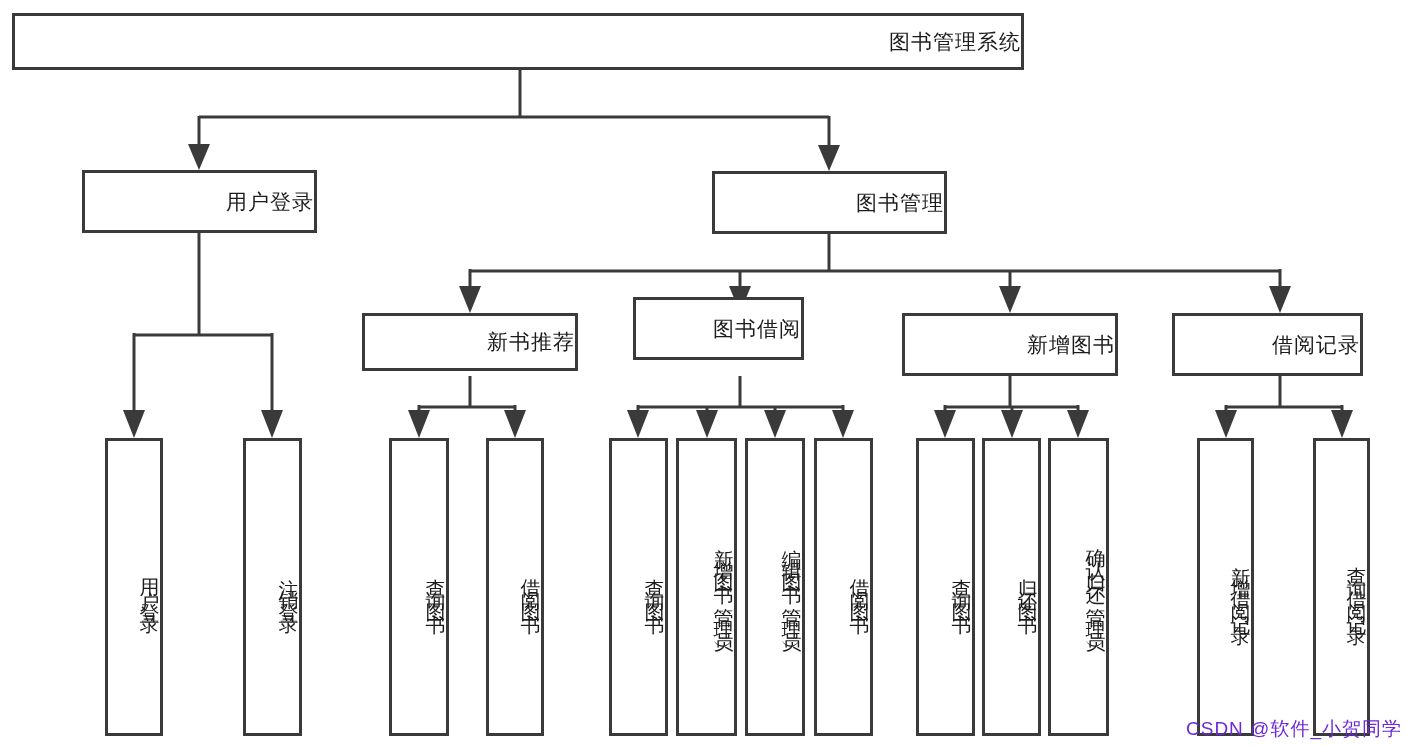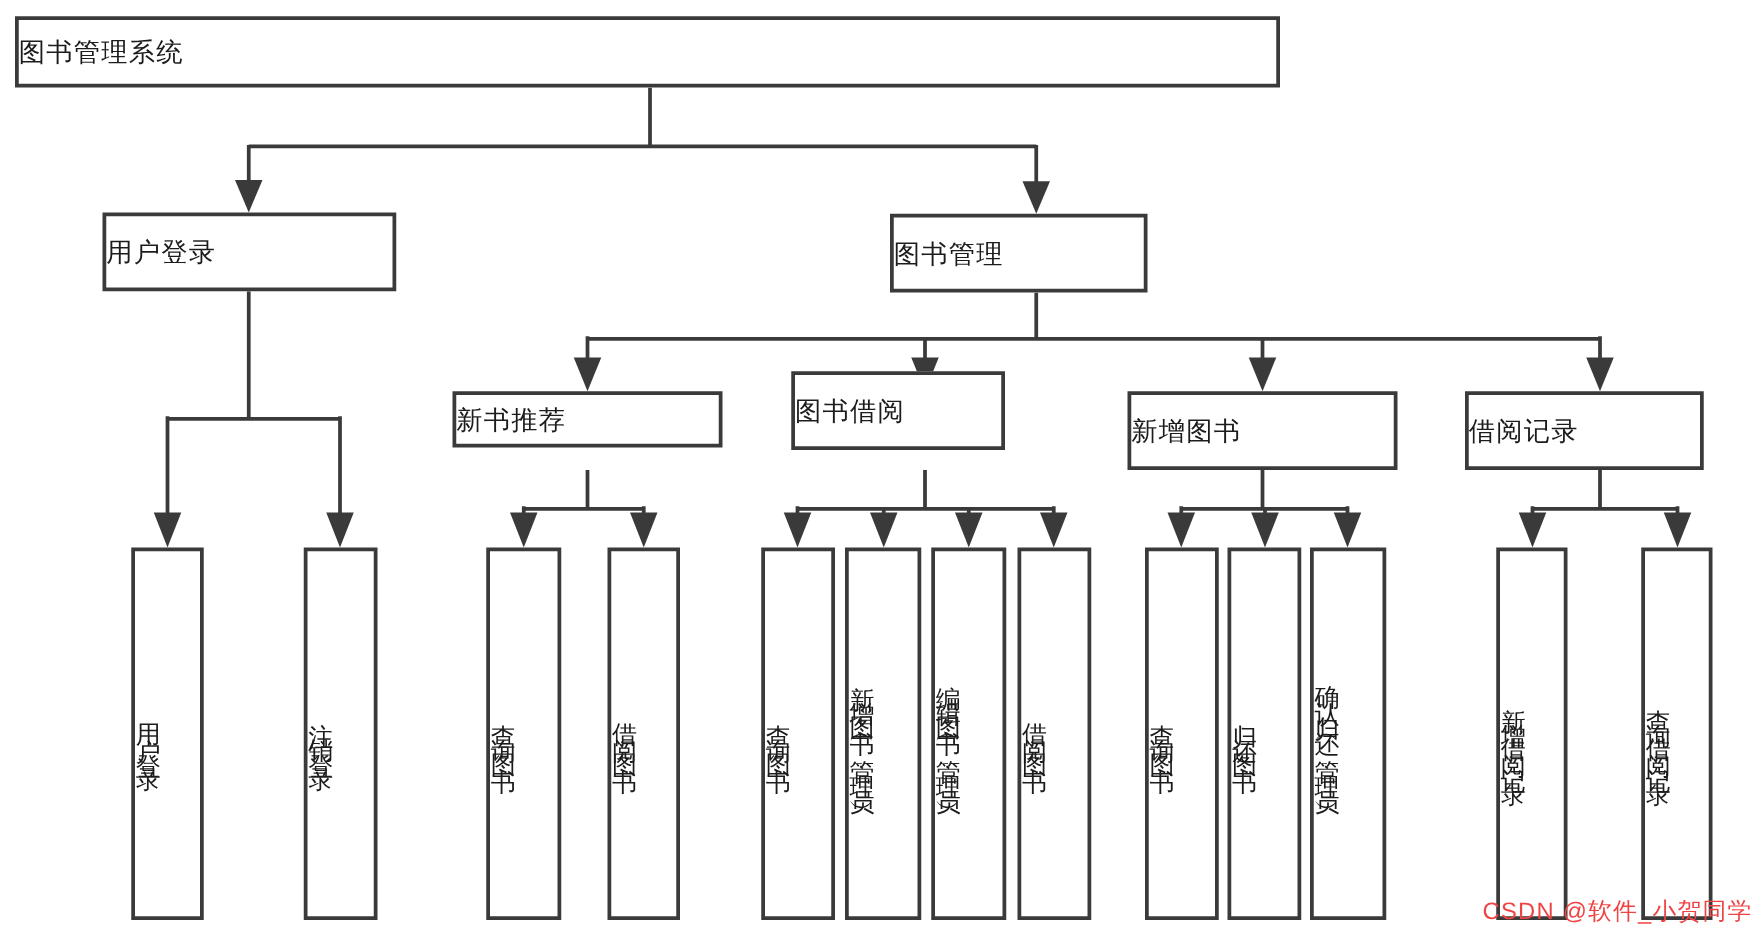--- a/index.html
+++ b/index.html
@@ -11,41 +11,41 @@
     font-family:"Liberation Sans","DejaVu Sans",sans-serif;
   }
   #wires{position:absolute;left:0;top:0;width:1405px;height:747px;pointer-events:none;}
   .box{
     position:absolute;
     box-sizing:border-box;
     border:3px solid #3a3a3a;
     background:#ffffff;
     display:flex;
     align-items:center;
-    justify-content:flex-start;
+    justify-content:flex-end;
     color:#1c1c1c;
   }
   .h span{
     font-size:21px;
     letter-spacing:1px;
     white-space:nowrap;
   }
   .v span{
     writing-mode:vertical-rl;
     text-orientation:mixed;
     font-size:20px;
     letter-spacing:12px;
     line-height:1;
     white-space:nowrap;
   }
   #watermark{
     position:absolute;
     left:1186px;top:716px;
     font-size:19px;
-    color:#ef4444;
+    color:#6d28d9;
     letter-spacing:1px;
     white-space:nowrap;
   }
 </style>
 </head>
 <body>
 
 <div id="stage">
 
   <svg id="wires" viewBox="0 0 1405 747" xmlns="http://www.w3.org/2000/svg">
@@ -121,25 +121,25 @@
     </g>
   </svg>
 
   <div class="box h" style="left:12px;top:13px;width:1012px;height:57px">
     <span>图书管理系统</span>
   </div>
 
   <div class="box h" style="left:82px;top:170px;width:235px;height:63px">
     <span>用户登录</span>
   </div>
-  <div class="box h" style="left:712px;top:171px;width:206px;height:63px">
+  <div class="box h" style="left:712px;top:171px;width:235px;height:63px">
     <span>图书管理</span>
   </div>
 
-  <div class="box h" style="left:362px;top:313px;width:216px;height:45px">
+  <div class="box h" style="left:362px;top:313px;width:216px;height:58px">
     <span>新书推荐</span>
   </div>
   <div class="box h" style="left:633px;top:297px;width:171px;height:63px">
     <span>图书借阅</span>
   </div>
   <div class="box h" style="left:902px;top:313px;width:216px;height:63px">
     <span>新增图书</span>
   </div>
   <div class="box h" style="left:1172px;top:313px;width:191px;height:63px">
     <span>借阅记录</span>

